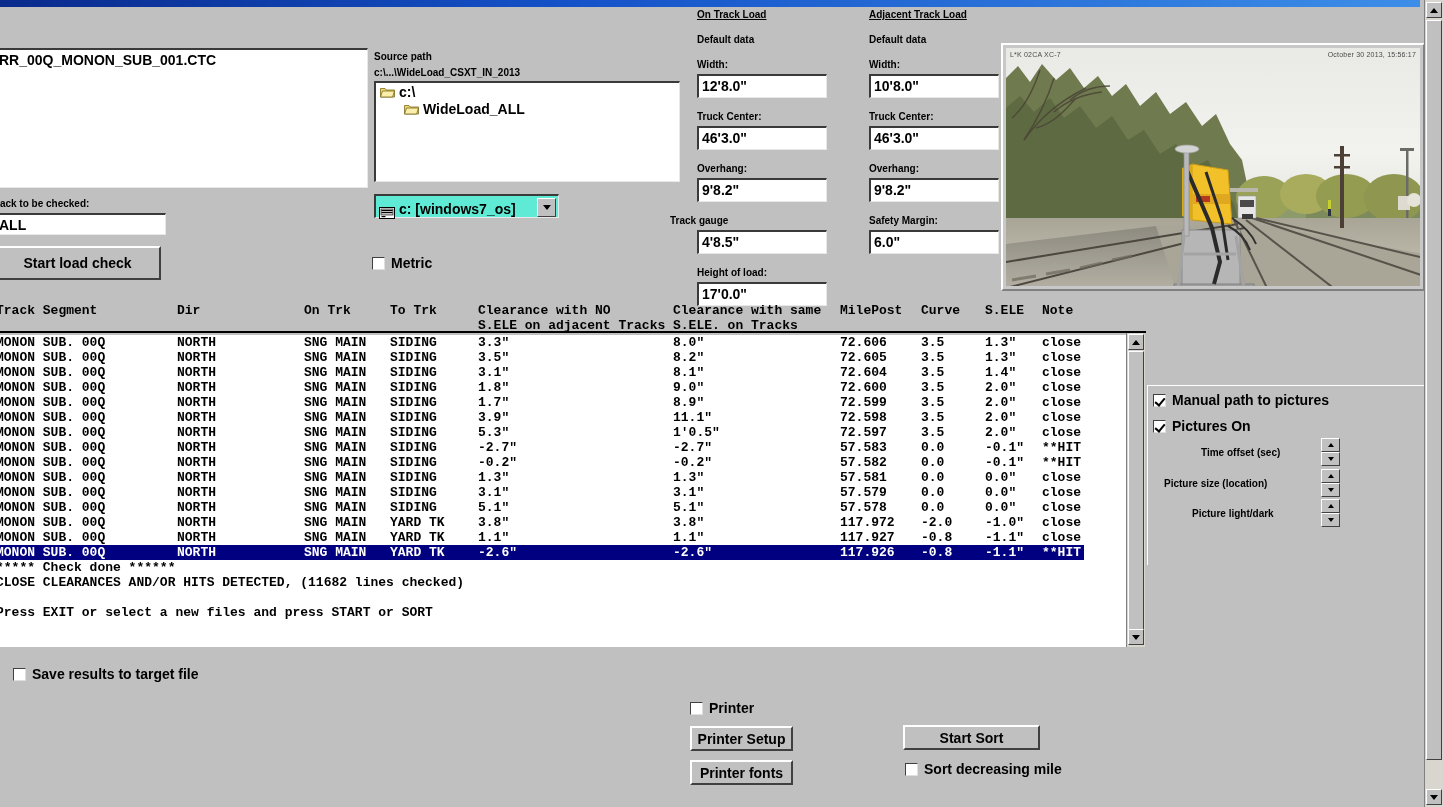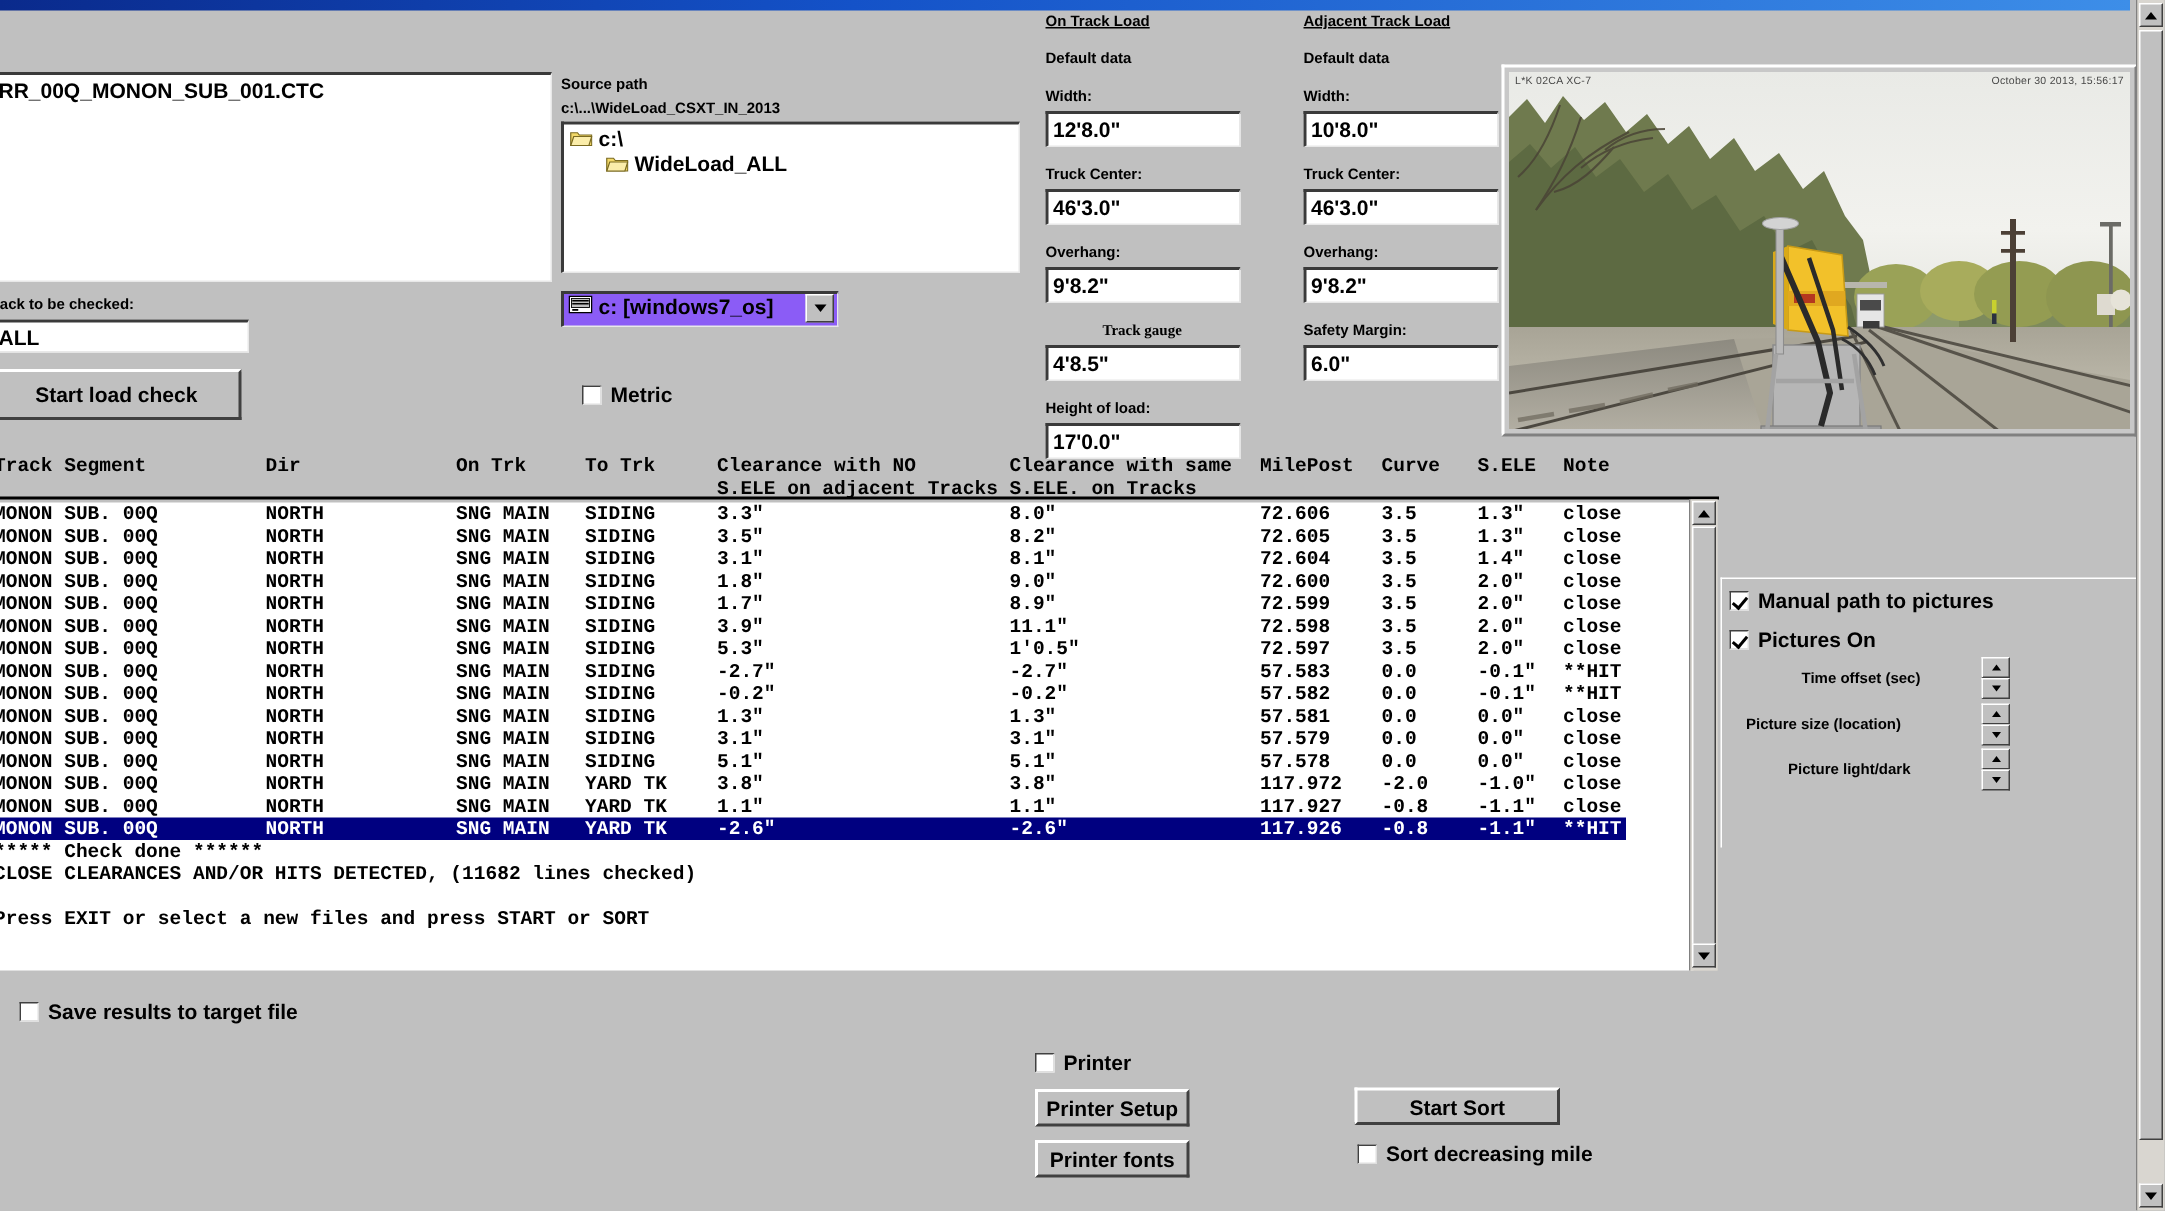--- a/index.html
+++ b/index.html
@@ -89,26 +89,26 @@
     padding-left:2px;
   }
   .frow.sel{background:#000080;color:#fff;}
   .fico{
     width:15px;height:12px;margin-right:4px;flex:0 0 auto;position:relative;
   }
   .fico svg{display:block;}
 
   
   .combo{
-    position:absolute;box-sizing:border-box;background:#8b5cf6;
+    position:absolute;box-sizing:border-box;background:#5eead4;
     border-top:2px solid #3a3a3a;
     border-left:2px solid #3a3a3a;
     border-right:1px solid #e8e8e8;
     border-bottom:1px solid #e8e8e8;
-    display:flex;align-items:flex-start;
+    display:flex;align-items:flex-end;
   }
   .combo .dico{width:16px;height:12px;margin:0 4px 0 3px;flex:0 0 auto;}
   .combo .dtext{font-size:14px;font-weight:bold;color:#000;white-space:nowrap;flex:1;}
   .combo .darrow{
     width:17px;height:17px;margin-right:2px;flex:0 0 auto;
     background:#c0c0c0;
     border-top:1px solid #ffffff;border-left:1px solid #ffffff;
     border-right:1px solid #404040;border-bottom:1px solid #404040;
     display:flex;align-items:center;justify-content:center;
   }
@@ -250,35 +250,35 @@
         <rect x="2.5" y="5" width="11" height="1" fill="#000000"></rect>
         <rect x="2.5" y="9" width="4" height="1.2" fill="#000000"></rect>
       </svg>
     </span>
     <span class="dtext">c: [windows7_os]</span>
     <span class="darrow">
         <span class="tri-d"></span>
       </span>
   </div>
 
-  <div class="cb" style="left:388px;top:255px;">
+  <div class="cb" style="left:372px;top:255px;">
     <span class="box" id="cb-metric"></span>
     <span class="ctext">Metric</span>
   </div>
 
   <div class="lbl lbl-ul" style="left:697px;top:7px;">On Track Load</div>
   <div class="lbl" style="left:697px;top:32px;">Default data</div>
   <div id="on-track-fields">
       <div class="lbl" style="left: 697px; top: 57px;">Width:</div>
       <div class="tfield" style="left: 697px; top: 74px; width: 130px; height: 24px;"><span>12'8.0"</span></div>
       <div class="lbl" style="left: 697px; top: 109px;">Truck Center:</div>
       <div class="tfield" style="left: 697px; top: 126px; width: 130px; height: 24px;"><span>46'3.0"</span></div>
       <div class="lbl" style="left: 697px; top: 161px;">Overhang:</div>
       <div class="tfield" style="left: 697px; top: 178px; width: 130px; height: 24px;"><span>9'8.2"</span></div>
-      <div class="lbl" style="left: 735px; top: 213px; font-family: Liberation Serif, serif;">Track gauge</div>
+      <div class="lbl" style="left: 670px; top: 213px;">Track gauge</div>
       <div class="tfield" style="left: 697px; top: 230px; width: 130px; height: 24px;"><span>4'8.5"</span></div>
       <div class="lbl" style="left: 697px; top: 265px;">Height of load:</div>
       <div class="tfield" style="left: 697px; top: 282px; width: 130px; height: 24px;"><span>17'0.0"</span></div>
     </div>
 
   <div class="lbl lbl-ul" style="left:869px;top:7px;">Adjacent Track Load</div>
   <div class="lbl" style="left:869px;top:32px;">Default data</div>
   <div id="adj-track-fields">
       <div class="lbl" style="left: 869px; top: 57px;">Width:</div>
       <div class="tfield" style="left: 869px; top: 74px; width: 130px; height: 24px;"><span>10'8.0"</span></div>

